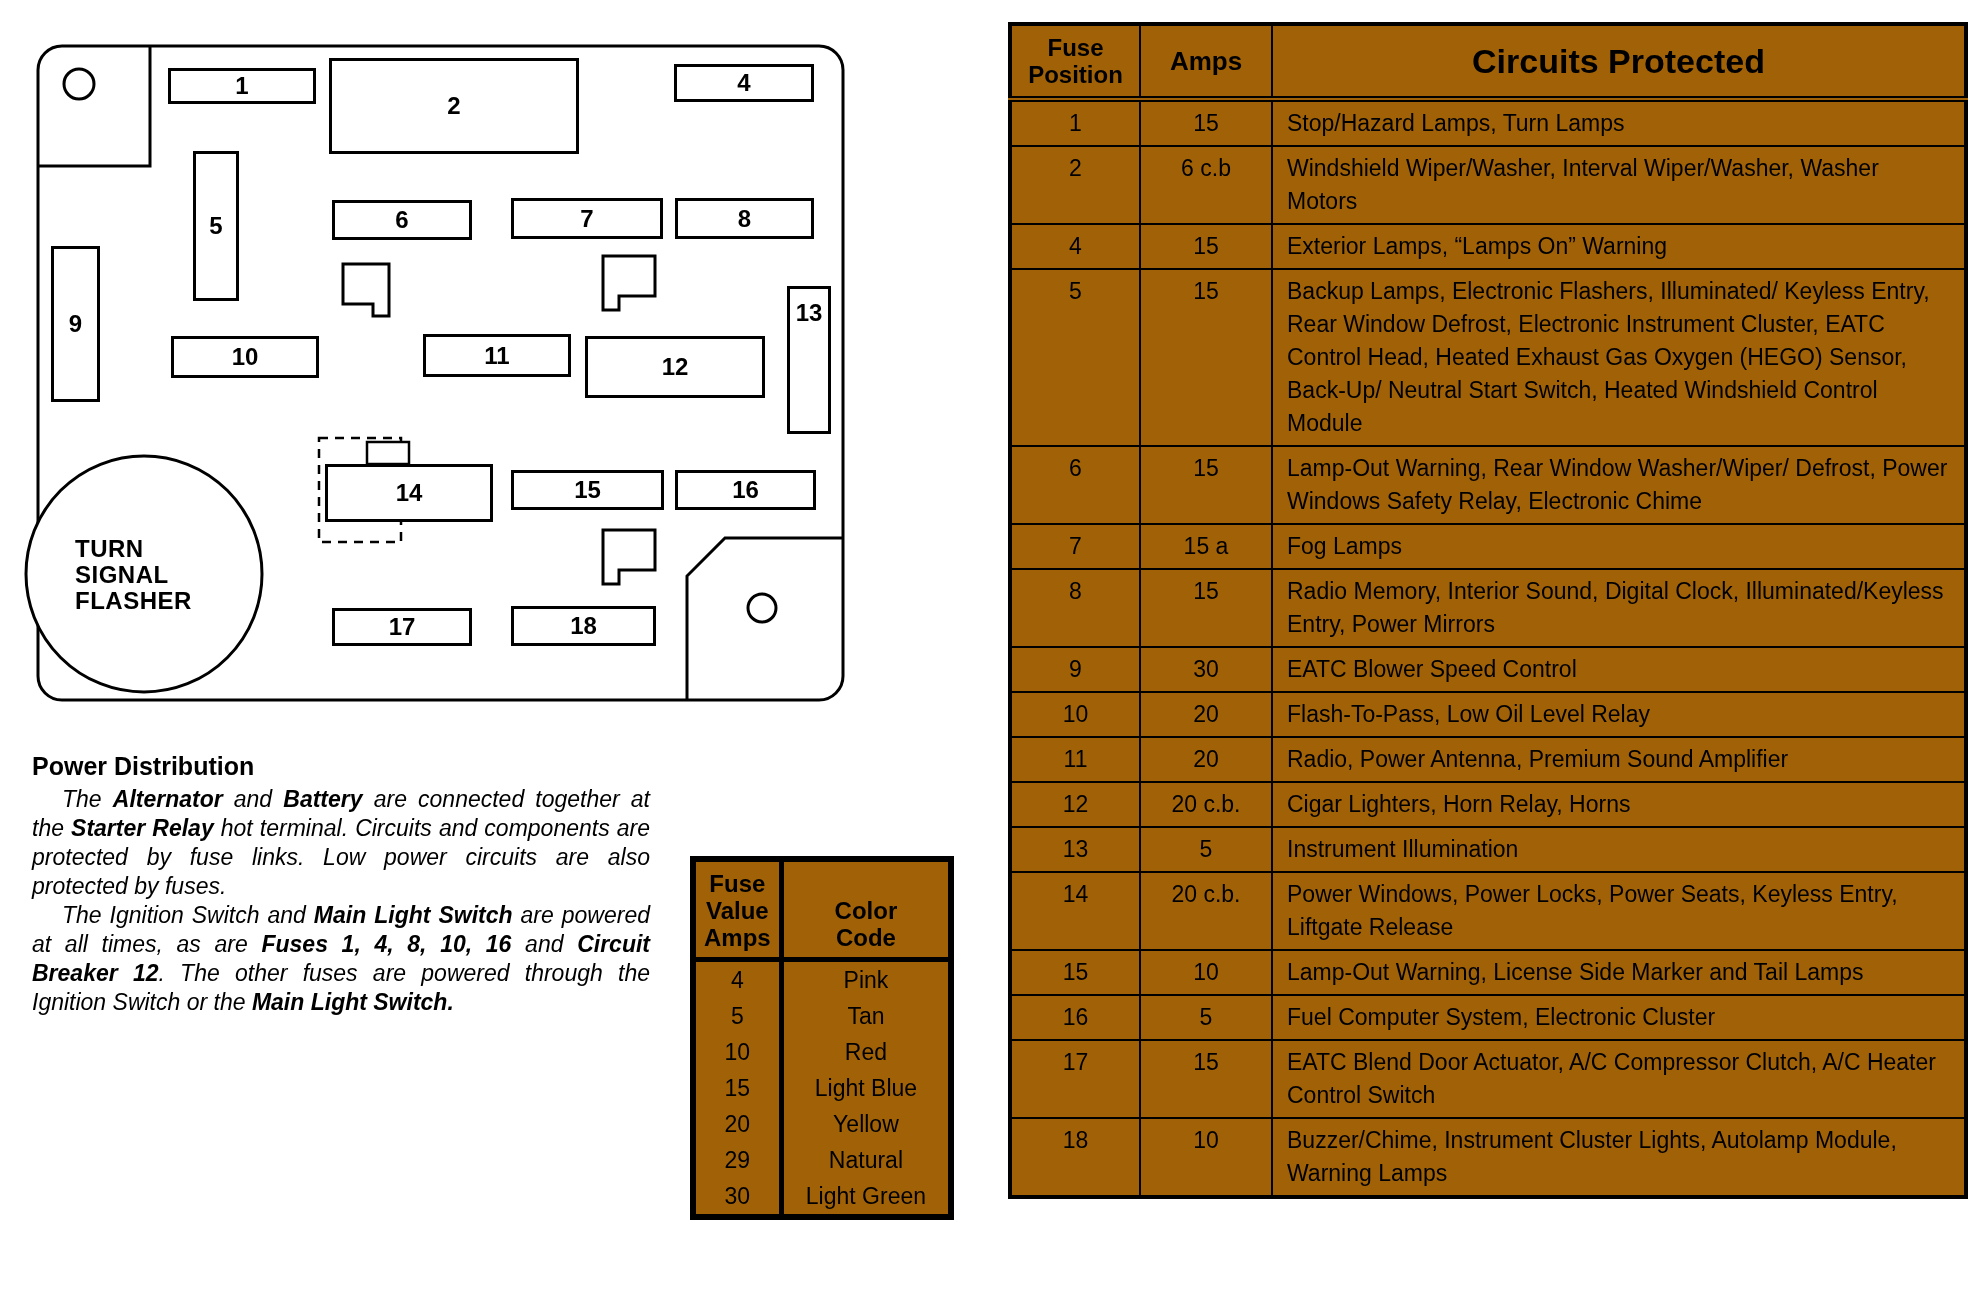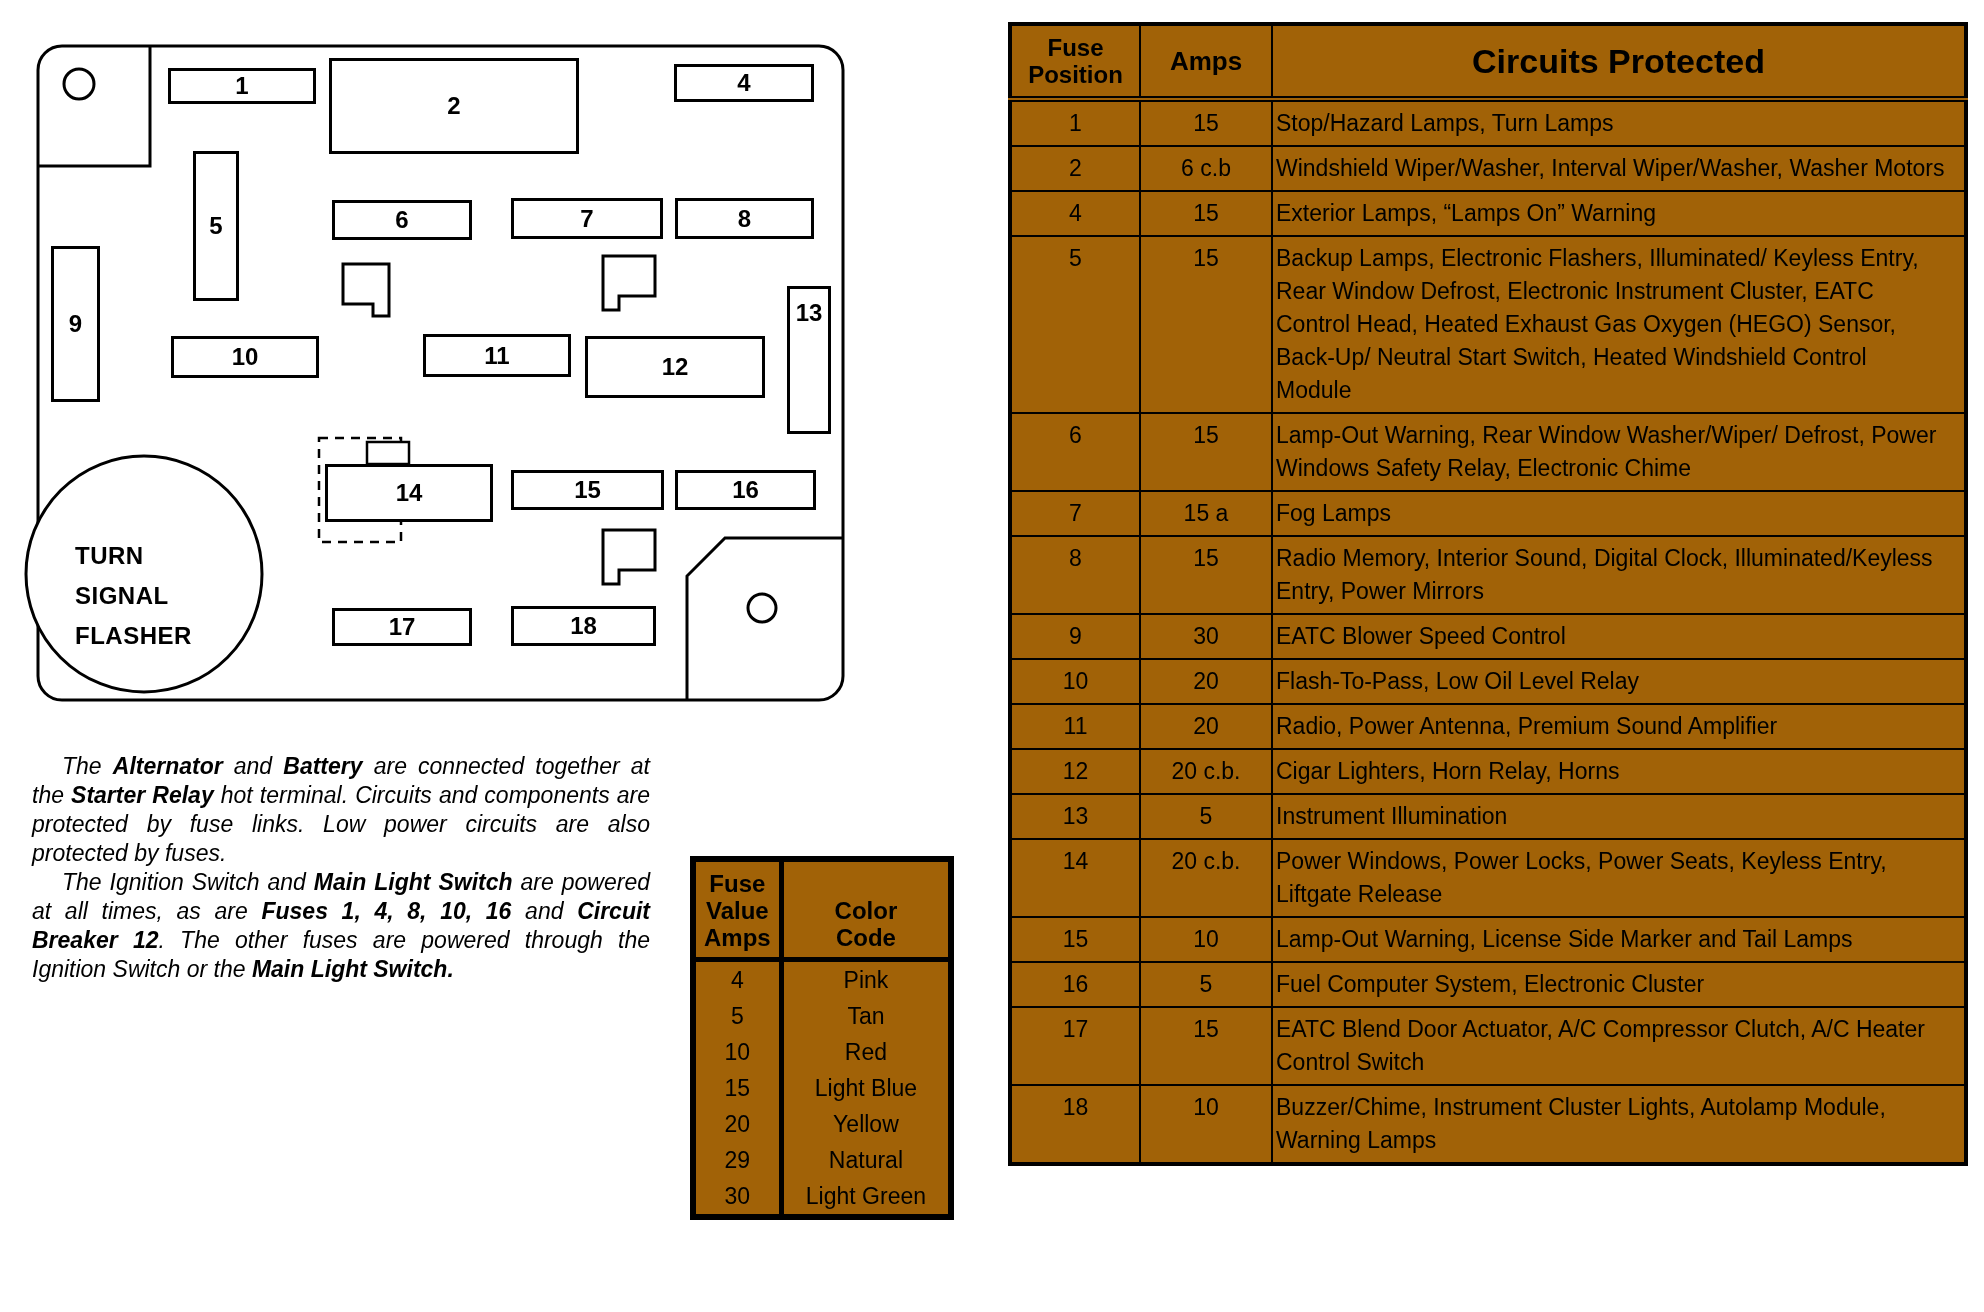--- a/index.html
+++ b/index.html
@@ -8,21 +8,21 @@
   #page { position:relative; width:1984px; height:1312px; background:#fff; overflow:hidden; }
 
   
   #diagram { position:absolute; left:25px; top:18px; width:840px; height:700px; }
   #diagram svg { position:absolute; left:0; top:0; overflow:visible; }
   .fuse-box { position:absolute; border:3px solid #000; background:#fff;
               display:flex; align-items:center; justify-content:center;
               font-size:24px; font-weight:700; }
   .fuse-box.top-label { align-items:flex-start; padding-top:10px; }
   #flasher-label { position:absolute; left:50px; top:518px; width:190px;
-                   font-size:24px; font-weight:700; line-height:40px;
+                   font-size:24px; font-weight:700; line-height:26px;
                    white-space:pre-line; letter-spacing:0.5px; }
 
   
   #power-dist { position:absolute; left:32px; top:752px; width:618px; }
   #power-dist h2 { margin:0 0 4px 0; font-size:25px; font-weight:700; }
   #power-dist p { margin:0; font-size:23px; line-height:29px; text-align:justify; text-indent:30px;font-style:italic; }
 
   
   #color-table-wrap { position:absolute; left:690px; top:856px; }
   table { border-collapse:collapse; background:#a16207; }
@@ -39,21 +39,21 @@
   #main-table { border:4px solid #000; width:960px; }
   #main-table th { border:2px solid #000; border-bottom:6px double #000;
                    font-weight:700; padding:8px 6px; text-align:center; vertical-align:middle; }
   #main-table th.h-pos { font-size:24px; white-space:pre-line; line-height:27px; width:130px; }
   #main-table th.h-amps { font-size:26px; width:132px; }
   #main-table th.h-circ { font-size:34px; }
   #main-table td { border:2px solid #000; font-size:23px; line-height:33px;
                    padding:5px 10px; vertical-align:top; }
   #main-table td.c-pos { text-align:center; }
   #main-table td.c-amps { text-align:center; }
-  #main-table td.c-circ { text-align:left; padding-left:3px; padding-right:16px; }
+  #main-table td.c-circ { text-align:left; padding-left:14px; padding-right:16px; }
 </style>
 </head>
 <body>
 
 <div id="page">
 
   <div id="diagram">
     <svg width="840" height="700" viewBox="0 0 840 700">
 
       <rect x="13" y="28" width="805" height="654" rx="24" fill="#fff" stroke="#000" stroke-width="3"></rect>
@@ -126,20 +126,21 @@
     <div class="fuse-box" style="left:486px;top:588px;width:145px;height:40px">
         <span>18</span>
       </div>
 
     <div id="flasher-label">TURN
 SIGNAL
 FLASHER</div>
   </div>
 
   <div id="power-dist">
+    <h2>Power Distribution</h2>
     <div>
         <p><span>The </span><b>Alternator</b><span> and </span><b>Battery</b><span> are connected together at the </span><b>Starter Relay</b><span> hot terminal. Circuits and components are protected by fuse links. Low power circuits are also protected by fuses.</span></p>
         <p><span>The Ignition Switch and </span><b>Main Light Switch</b><span> are powered at all times, as are </span><b>Fuses 1, 4, 8, 10, 16</b><span> and </span><b>Circuit Breaker 12</b><span>. The other fuses are powered through the Ignition Switch or the </span><b>Main Light Switch.</b></p>
       </div>
   </div>
 
   <div id="color-table-wrap">
     <table id="color-table">
       <thead>
         <tr>

